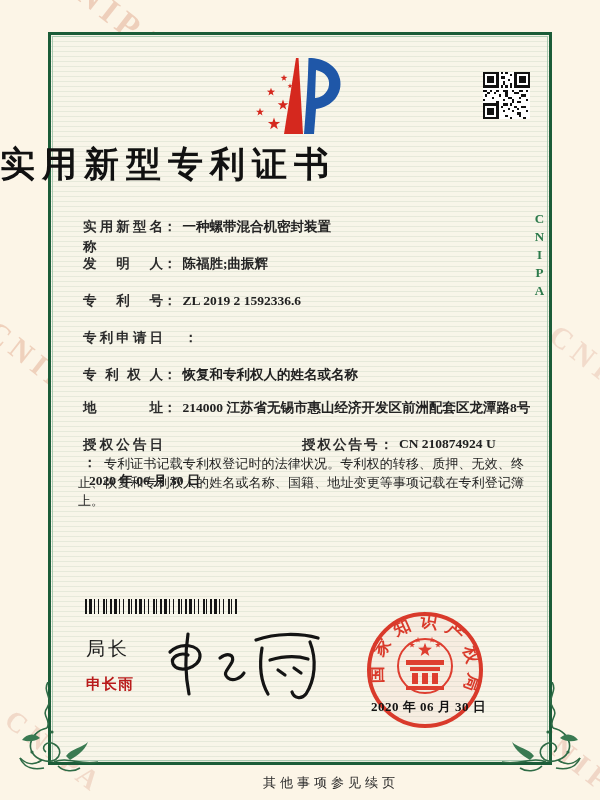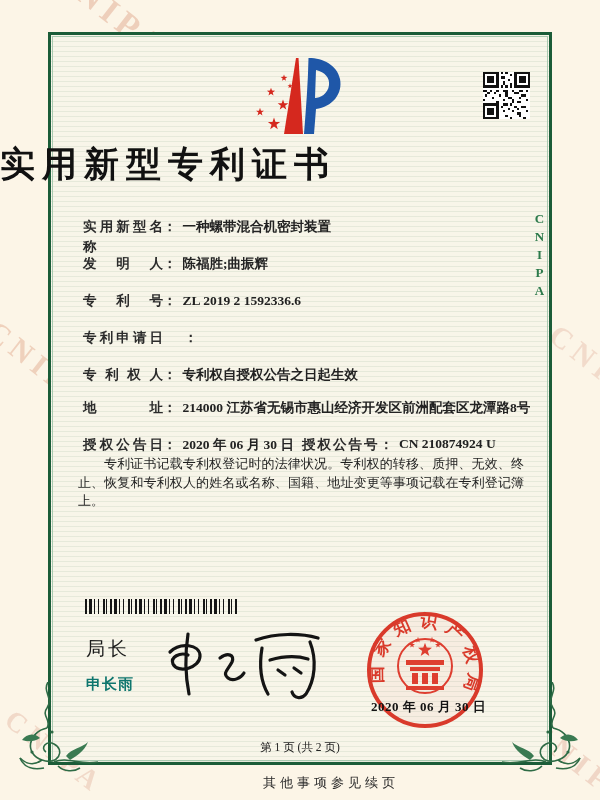--- a/index.html
+++ b/index.html
@@ -56,21 +56,21 @@
     position:absolute;left:85px;top:599px;width:154px;height:15px;
     background:repeating-linear-gradient(90deg,
       #151515 0 2px, transparent 2px 4px,
       #151515 4px 7px, transparent 7px 9px,
       #151515 9px 10px, transparent 10px 13px,
       #151515 13px 14px, transparent 14px 18px,
       #151515 18px 20px, transparent 20px 21px,
       #151515 21px 22px, transparent 22px 25px);
   }
   .signer-title{position:absolute;left:86px;top:636px;font-size:19px;font-weight:400;letter-spacing:3px;color:#1a1a1a;}
-  .signer-name{position:absolute;left:86px;top:675px;font-size:15px;font-weight:600;letter-spacing:1px;color:#0f766e;}
+  .signer-name{position:absolute;left:86px;top:675px;font-size:15px;font-weight:600;letter-spacing:1px;color:#b91c1c;}
   .sig{position:absolute;left:158px;top:628px;}
   .seal{position:absolute;left:362px;top:606px;}
   .seal-date{
     position:absolute;left:371px;top:698px;width:120px;
     font-size:13px;font-weight:600;color:#141414;letter-spacing:0.5px;z-index:5;white-space:nowrap;
   }
   .page-num{position:absolute;left:0;top:740px;width:100%;text-align:center;font-size:11.5px;color:#222;}
   .cont-note{position:absolute;left:0;top:774px;width:100%;text-align:center;font-size:13px;letter-spacing:4px;color:#2a2a2a;padding-left:31px;}
   .flourish{position:absolute;top:682px;}
   .flourish.bl{left:14px;}
@@ -201,29 +201,29 @@
       <span class="colon">：</span>
     <span class="fv">ZL 2019 2 1592336.6</span>
   </div>
   <div class="row" style="top:328px;gap:21px;">
     <span class="fl">专利申请日</span>
       <span class="colon">：</span>
   </div>
   <div class="row" style="top:365px;">
     <span class="fl">专利权人</span>
       <span class="colon">：</span>
-    <span class="fv">专利权自授权公告之日起生效</span>
+    <span class="fv">恢复和专利权人的姓名或名称</span>
   </div>
   <div class="row" style="top:398px;width:448px;">
     <span class="fl">地址</span>
       <span class="colon">：</span>
     <span class="fv" style="max-width:348px;">214000 江苏省无锡市惠山经济开发区前洲配套区龙潭路8号</span>
   </div>
 
-  <div class="row2" style="top:436px;">
+  <div class="row2" style="top:436px;flex-direction:column;">
     <span class="fl">授权公告日</span>
       <span class="colon">：</span>
     <span class="fv">2020 年 06 月 30 日</span>
     <span class="g2">
       <span class="fl5">授权公告号</span>
         <span class="colon">：</span>
       <span class="fv">CN 210874924 U</span>
     </span>
   </div>
 
@@ -299,16 +299,15 @@
       <path d="M6,76 C10,86 20,88 30,86"></path>
       <path d="M40,80 C54,74 66,84 84,80"></path>
       <path d="M44,84 C50,90 60,90 66,86"></path>
       <path d="M52,74 C58,66 68,66 74,60 C70,70 62,74 56,78 Z" fill="#3a7a52" stroke="none"></path>
       <path d="M26,56 C20,50 12,52 8,58 C14,60 20,60 26,56 Z" fill="#3a7a52" stroke="none"></path>
       <circle cx="38" cy="50" r="1.6" fill="#2e6b45" stroke="none"></circle>
       <circle cx="18" cy="70" r="1.6" fill="#2e6b45" stroke="none"></circle>
     </svg>
   </div>
 
-  <div class="page-num">第 1 页 (共 2 页)</div>
   <div class="cont-note">其他事项参见续页</div>
 
 </div>
 
 </body></html>

